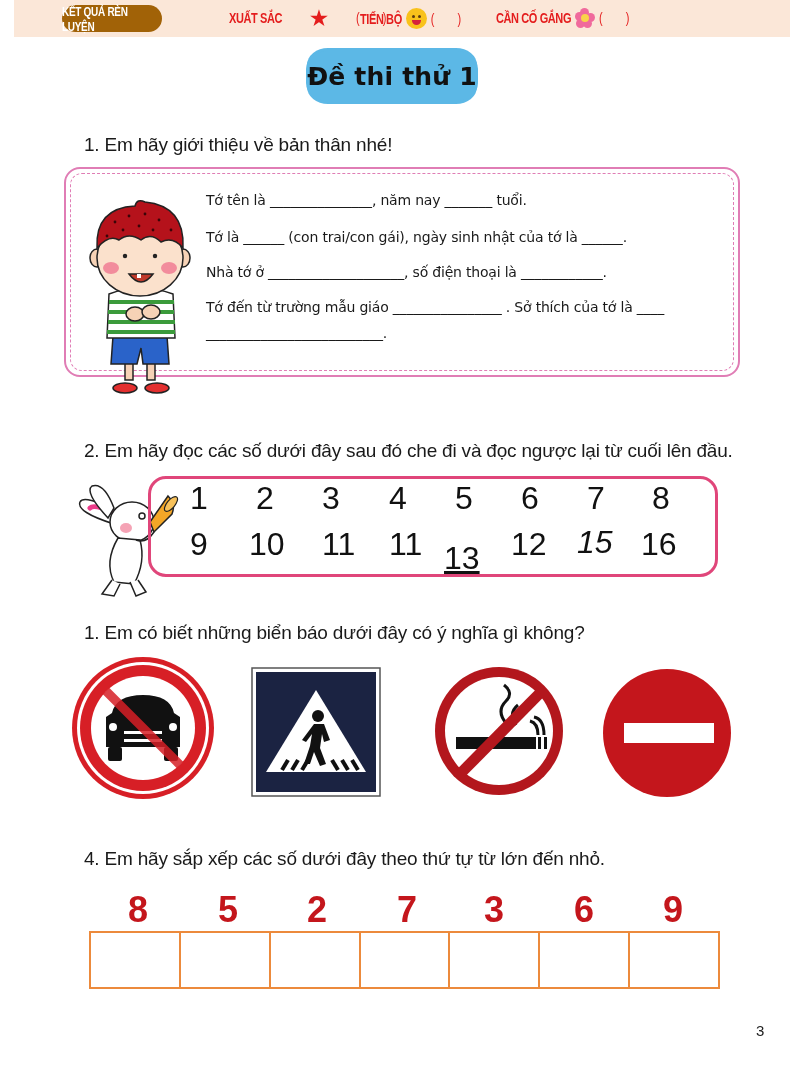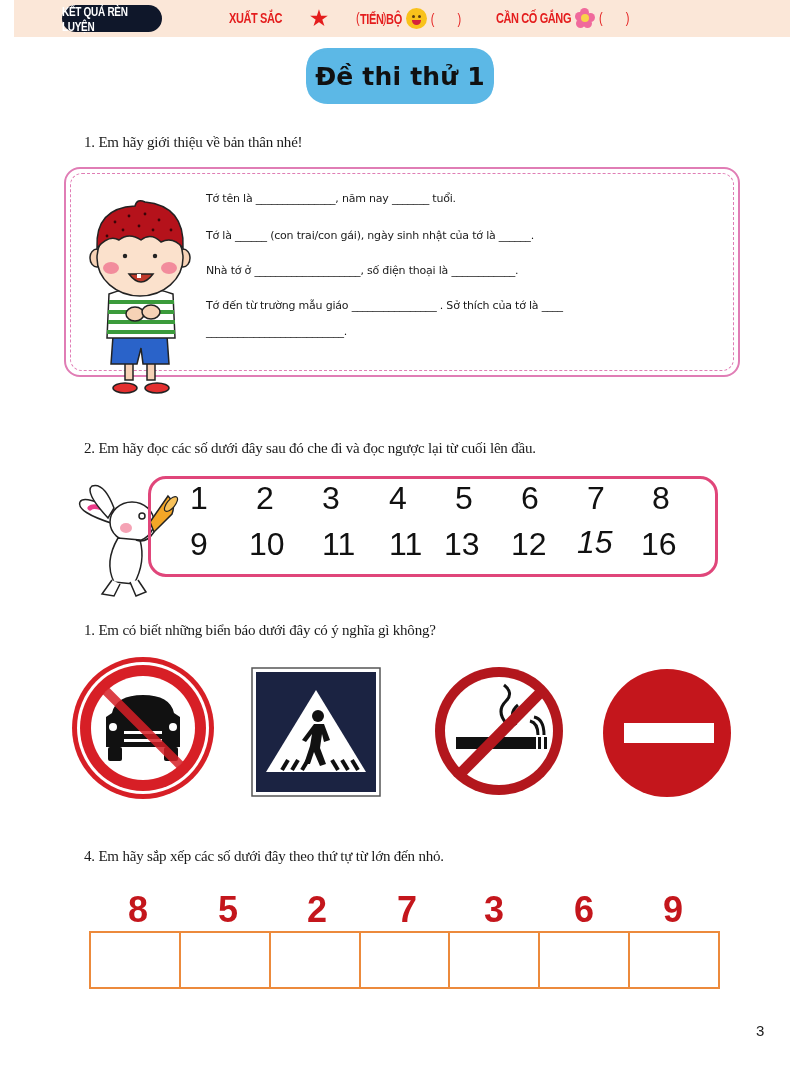--- a/index.html
+++ b/index.html
@@ -1,45 +1,45 @@
 <!DOCTYPE html>
 <html><head>
 <meta charset="utf-8">
 <style>
   * { box-sizing: border-box; margin: 0; padding: 0; }
   html, body { width: 800px; height: 1065px; background: #ffffff; overflow: hidden; }
   body { position: relative; font-family: "DejaVu Sans", sans-serif; color: #1a1a1a; }
 
   
   .banner { position: absolute; left: 14px; top: 0; width: 776px; height: 37px; background: #fbe7d8; }
-  .result-pill { position: absolute; left: 62px; top: 5px; width: 100px; height: 27px; background: #0f172a; border-radius: 14px; display: flex; align-items: center; justify-content: center; }
+  .result-pill { position: absolute; left: 62px; top: 5px; width: 100px; height: 27px; background: #a16207; border-radius: 14px; display: flex; align-items: center; justify-content: center; }
   .result-pill span { color: #fff; font-family: "Liberation Sans", sans-serif; font-weight: bold; font-size: 10px; letter-spacing: -0.3px; transform: scaleY(1.3); }
   .rating { position: absolute; top: 8px; display: flex; align-items: center; gap: 4px; color: #e41d1d; font-family: "Liberation Sans", sans-serif; font-weight: bold; font-size: 11px; }
   .rating .label { transform: scaleY(1.35); letter-spacing: -0.4px; }
   .rating .paren { transform: scaleY(1.3); letter-spacing: 10px; font-weight: normal; }
   .star { color: #e41d1d; font-size: 20px; line-height: 20px; }
   .smiley { width: 21px; height: 21px; border-radius: 50%; background: #f9c21b; position: relative; }
   .smiley::before, .smiley::after { content: ""; position: absolute; top: 7px; width: 3px; height: 3px; border-radius: 50%; background: #5a3a10; }
   .smiley::before { left: 6px; } .smiley::after { right: 6px; }
   .smiley i { position: absolute; left: 6px; top: 12px; width: 9px; height: 5px; background: #d6223b; border-radius: 0 0 6px 6px; }
   .flower { width: 20px; height: 20px; position: relative; }
   .flower b { position: absolute; width: 9px; height: 9px; border-radius: 50%; background: #f06a9c; }
   .flower .c { left: 6px; top: 6px; width: 8px; height: 8px; background: #f9d34a; z-index: 2; }
 
   
-  .title-wrap { position: absolute; left: 306px; top: 51px; width: 188px; height: 50px; background: #5cb8e6; border-radius: 22px / 18px; display: flex; align-items: center; justify-content: center;
+  .title-wrap { position: absolute; left: 306px; top: 51px; width: 172px; height: 50px; background: #5cb8e6; border-radius: 22px / 18px; display: flex; align-items: center; justify-content: center;
     box-shadow: 0 -4px 0 -1px #5cb8e6, 0 4px 0 -1px #5cb8e6; }
   .title-wrap h1 { font-family: "DejaVu Sans", sans-serif; font-weight: bold; font-size: 25px; color: #111; letter-spacing: 0.2px; }
 
-  .question { position: absolute; left: 84px; font-family: Liberation Serif, serif; font-size: 15px; color: #1a1a1a; letter-spacing: -0.2px; }
+  .question { position: absolute; left: 84px; font-family: Liberation Sans, sans-serif; font-size: 19px; color: #1a1a1a; letter-spacing: -0.2px; }
 
   
   .q1-box { position: absolute; left: 64px; top: 167px; width: 676px; height: 210px; border: 2px solid #e07db5; border-radius: 16px; }
   .q1-box::after { content: ""; position: absolute; left: 4px; top: 4px; right: 4px; bottom: 4px; border: 1.5px dashed #e07db5; border-radius: 12px; }
-  .q1-line { position: absolute; left: 206px; font-size: 11px; color: #1a1a1a; letter-spacing: -0.2px; white-space: pre; }
+  .q1-line { position: absolute; left: 206px; font-size: 14px; color: #1a1a1a; letter-spacing: -0.2px; white-space: pre; }
 
   
   .q2-box { position: absolute; left: 148px; top: 476px; width: 570px; height: 101px; border: 3px solid #e0467a; border-radius: 18px; }
   .num { position: absolute; font-family: "Liberation Sans", sans-serif; font-size: 32px; color: #111; }
 
   
   .q4-num { position: absolute; top: 889px; font-family: "Liberation Sans", sans-serif; font-weight: bold; font-size: 36px; color: #c4161c; width: 90px; text-align: center; }
   .q4-row { position: absolute; left: 89px; top: 931px; width: 631px; height: 58px; display: flex; border: 2px solid #ec8a3c; }
   .q4-cell { flex: 1; border-right: 2px solid #ec8a3c; }
   .q4-cell:last-child { border-right: none; }
@@ -166,21 +166,21 @@
 <div class="num" style="left:389px;top:480px;">4</div>
 <div class="num" style="left:455px;top:480px;">5</div>
 <div class="num" style="left:521px;top:480px;">6</div>
 <div class="num" style="left:587px;top:480px;">7</div>
 <div class="num" style="left:652px;top:480px;">8</div>
 
 <div class="num" style="left:190px;top:526px;">9</div>
 <div class="num" style="left:249px;top:526px;">10</div>
 <div class="num" style="left:322px;top:526px;">11</div>
 <div class="num" style="left:389px;top:526px;">11</div>
-<div class="num" style="left:444px;top:526px;">13</div>
+<div class="num" style="left:444px;top:540px;text-decoration:underline;">13</div>
 <div class="num" style="left:511px;top:526px;">12</div>
 <div class="num" style="left:577px;top:524px;font-style:italic;">15</div>
 <div class="num" style="left:641px;top:526px;">16</div>
 
 <div class="question" style="top:622px;">1. Em có biết những biển báo dưới đây có ý nghĩa gì không?</div>
 
 <svg style="left:70px;top:655px;" width="146" height="146" viewBox="0 0 146 146">
   <circle cx="73" cy="73" r="71" fill="#d71f26"></circle>
   <circle cx="73" cy="73" r="66" fill="#fff"></circle>
   <circle cx="73" cy="73" r="63" fill="#d71f26"></circle>

